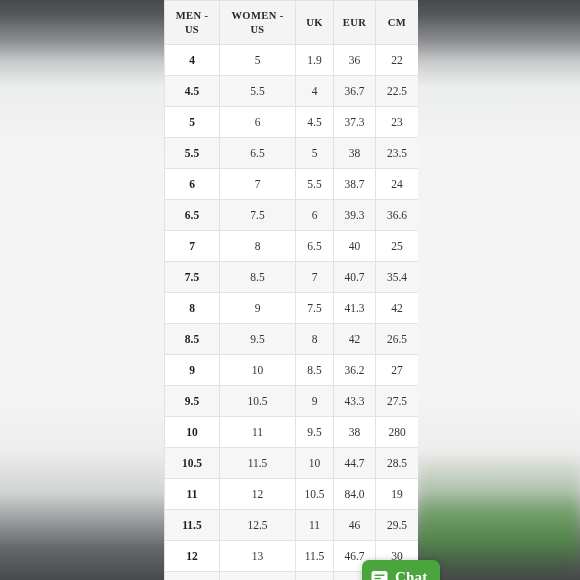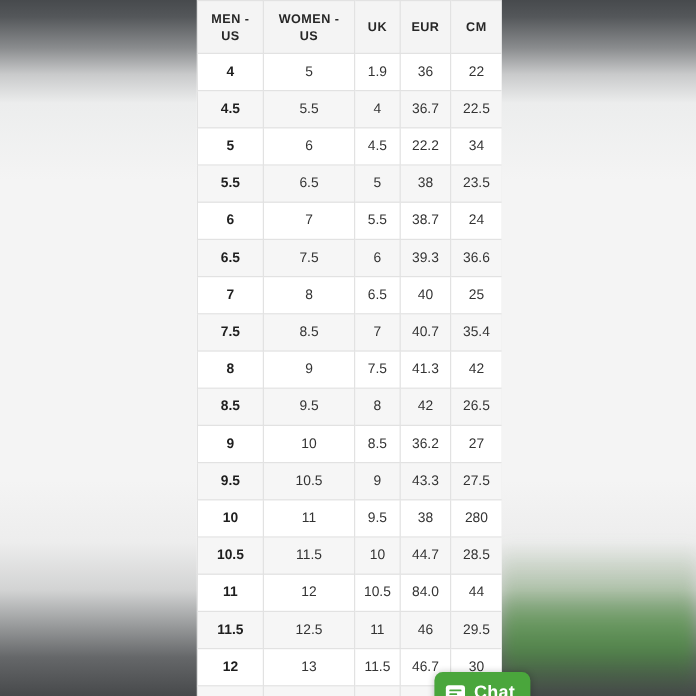--- a/index.html
+++ b/index.html
@@ -21,20 +21,21 @@
         #8a8c8e 40px,
         #c9cacb 62px,
         #eceded 86px,
         #f4f4f4 150px,
         #f4f4f4 400px,
         #ededed 452px,
         #d2d3d3 492px,
         #9b9d9e 520px,
         #656769 548px,
         #47494b 580px);
+    font-family:Liberation Serif, serif;
   }
 
   
   #right-glow {
     position:absolute;
     left:418px; top:452px;
     width:162px; height:128px;
     background:linear-gradient(to bottom,
         rgba(90,150,70,0) 0%,
         rgba(90,150,70,0.25) 28%,
@@ -160,22 +161,22 @@
             <td class="first">4.5</td>
             <td>5.5</td>
             <td>4</td>
             <td>36.7</td>
             <td>22.5</td>
           </tr>
           <tr class="odd">
             <td class="first">5</td>
             <td>6</td>
             <td>4.5</td>
-            <td>22.2</td>
-            <td>34</td>
+            <td>37.3</td>
+            <td>23</td>
           </tr>
           <tr class="even">
             <td class="first">5.5</td>
             <td>6.5</td>
             <td>5</td>
             <td>38</td>
             <td>23.5</td>
           </tr>
           <tr class="odd">
             <td class="first">6</td>
@@ -245,21 +246,21 @@
             <td>11.5</td>
             <td>10</td>
             <td>44.7</td>
             <td>28.5</td>
           </tr>
           <tr class="odd">
             <td class="first">11</td>
             <td>12</td>
             <td>10.5</td>
             <td>84.0</td>
-            <td>44</td>
+            <td>19</td>
           </tr>
           <tr class="even">
             <td class="first">11.5</td>
             <td>12.5</td>
             <td>11</td>
             <td>46</td>
             <td>29.5</td>
           </tr>
           <tr class="odd">
             <td class="first">12</td>

